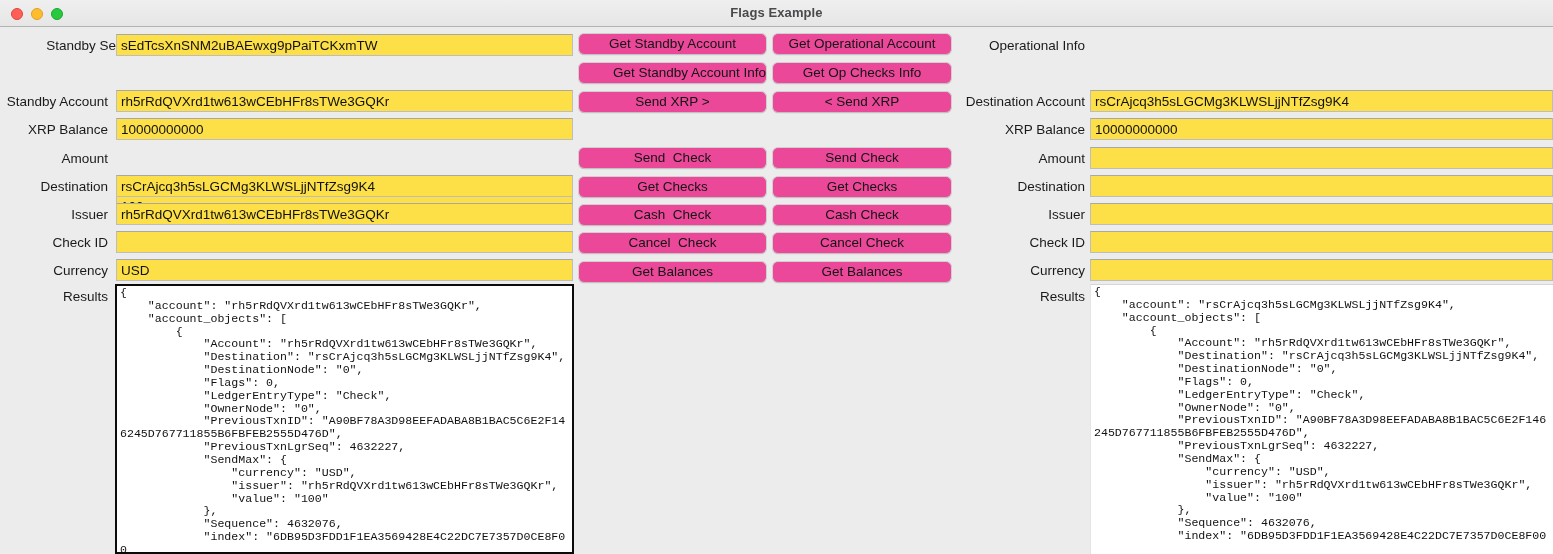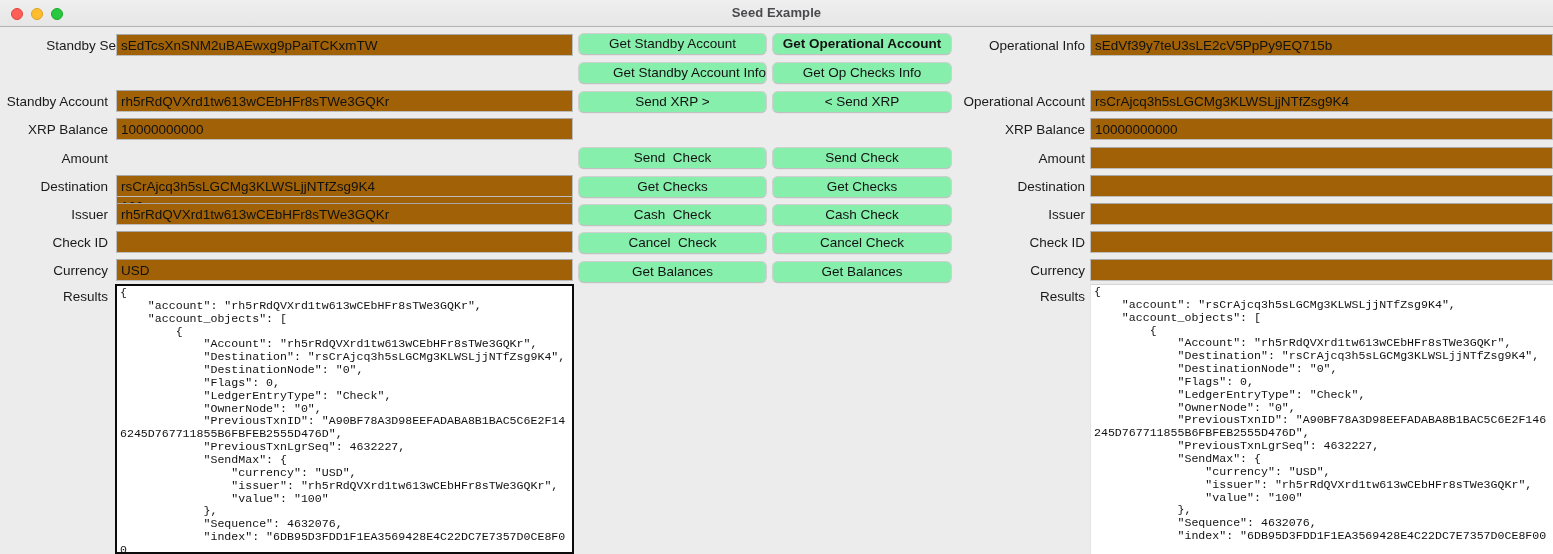--- a/index.html
+++ b/index.html
@@ -67,36 +67,36 @@
     position: absolute;
     font-size: 13.5px;
     color: #1a1a1a;
     text-align: right;
     line-height: 20px;
     white-space: nowrap;
   }
   .tf {
     position: absolute;
     box-sizing: border-box;
-    background: #a16207;
+    background: #fde047;
     border: 1px solid #bdbdbd;
     border-top-color: #a8a8a8;
     font-family: "Liberation Sans", sans-serif;
     font-size: 13.5px;
     color: #111;
     padding: 0 4px;
     line-height: 20px;
     height: 22px;
     outline: none;
     border-radius: 0;
   }
   .btn {
     position: absolute;
     box-sizing: border-box;
-    background: #86efac;
+    background: #ec4899;
     border: 1px solid #d0d0d0;
     border-bottom-color: #c2c2c2;
     border-radius: 6px;
     font-family: "Liberation Sans", sans-serif;
     font-size: 13.5px;
     color: #131313;
     height: 22px;
     line-height: 20px;
     text-align: center;
     white-space: pre;
@@ -133,21 +133,21 @@
 <body>
 
 <div id="app">
 
   <div class="titlebar">
     <div class="traffic">
       <span class="light red"></span>
       <span class="light yellow"></span>
       <span class="light green"></span>
     </div>
-    <div class="window-title">Seed Example</div>
+    <div class="window-title">Flags Example</div>
   </div>
 
   <div class="content">
 
     <div class="lbl" style="left:0px;  top:9px;  width:108px;padding-left:23px;">Standby Seed</div>
     <input class="tf" style="left: 116px; top: 7px; width: 457px;" value="sEdTcsXnSNM2uBAEwxg9pPaiTCKxmTW">
 
     <div class="lbl" style="left:0px;  top:65px;  width:108px;">Standby Account</div>
     <input class="tf" style="left: 116px; top: 63px; width: 457px;" value="rh5rRdQVXrd1tw613wCEbHFr8sTWe3GQKr">
 
@@ -192,33 +192,32 @@
 
     <button class="btn" style="left:578px; top:6px;   width:189px;">Get Standby Account</button>
     <button class="btn" style="left:578px; top:35px;  width:189px;text-align:right;">Get Standby Account Info</button>
     <button class="btn" style="left:578px; top:64px;  width:189px;text-align:center;">Send XRP &gt;</button>
     <button class="btn" style="left:578px; top:120px; width:189px;">Send  Check</button>
     <button class="btn" style="left:578px; top:149px; width:189px;">Get Checks</button>
     <button class="btn" style="left:578px; top:177px; width:189px;">Cash  Check</button>
     <button class="btn" style="left:578px; top:205px; width:189px;">Cancel  Check</button>
     <button class="btn" style="left:578px; top:234px; width:189px;">Get Balances</button>
 
-    <button class="btn" style="left:772px; top:6px;   width:180px;font-weight:bold;">Get Operational Account</button>
+    <button class="btn" style="left:772px; top:6px;   width:180px;">Get Operational Account</button>
     <button class="btn" style="left:772px; top:35px;  width:180px;">Get Op Checks Info</button>
     <button class="btn" style="left:772px; top:64px;  width:180px;text-align:center;">&lt; Send XRP</button>
     <button class="btn" style="left:772px; top:120px; width:180px;">Send Check</button>
     <button class="btn" style="left:772px; top:149px; width:180px;">Get Checks</button>
     <button class="btn" style="left:772px; top:177px; width:180px;">Cash Check</button>
     <button class="btn" style="left:772px; top:205px; width:180px;">Cancel Check</button>
     <button class="btn" style="left:772px; top:234px; width:180px;">Get Balances</button>
 
     <div class="lbl" style="left:955px; top:9px;  width:130px;">Operational Info</div>
-    <input class="tf" style="left: 1090px; top: 7px; width: 463px;" value="sEdVf39y7teU3sLE2cV5PpPy9EQ715b">
-
-    <div class="lbl" style="left:945px; top:65px;  width:140px;">Operational Account</div>
+
+    <div class="lbl" style="left:945px; top:65px;  width:140px;">Destination Account</div>
     <input class="tf" style="left: 1090px; top: 63px; width: 463px;" value="rsCrAjcq3h5sLGCMg3KLWSLjjNTfZsg9K4">
 
     <div class="lbl" style="left:945px; top:93px;  width:140px;">XRP Balance</div>
     <input class="tf" style="left: 1090px; top: 91px; width: 463px;" value="10000000000">
 
     <div class="lbl" style="left:945px; top:122px; width:140px;">Amount</div>
     <input class="tf" style="left: 1090px; top: 120px; width: 463px;" value="">
 
     <div class="lbl" style="left:945px; top:150px; width:140px;">Destination</div>
     <input class="tf" style="left: 1090px; top: 148px; width: 463px;" value="">

